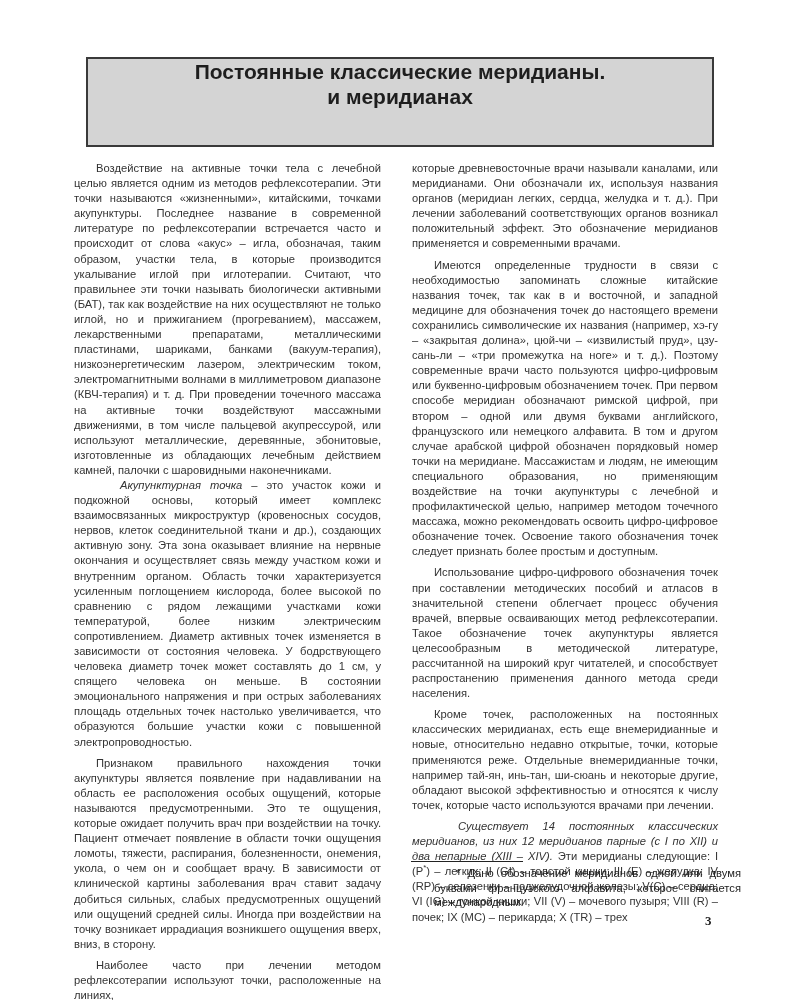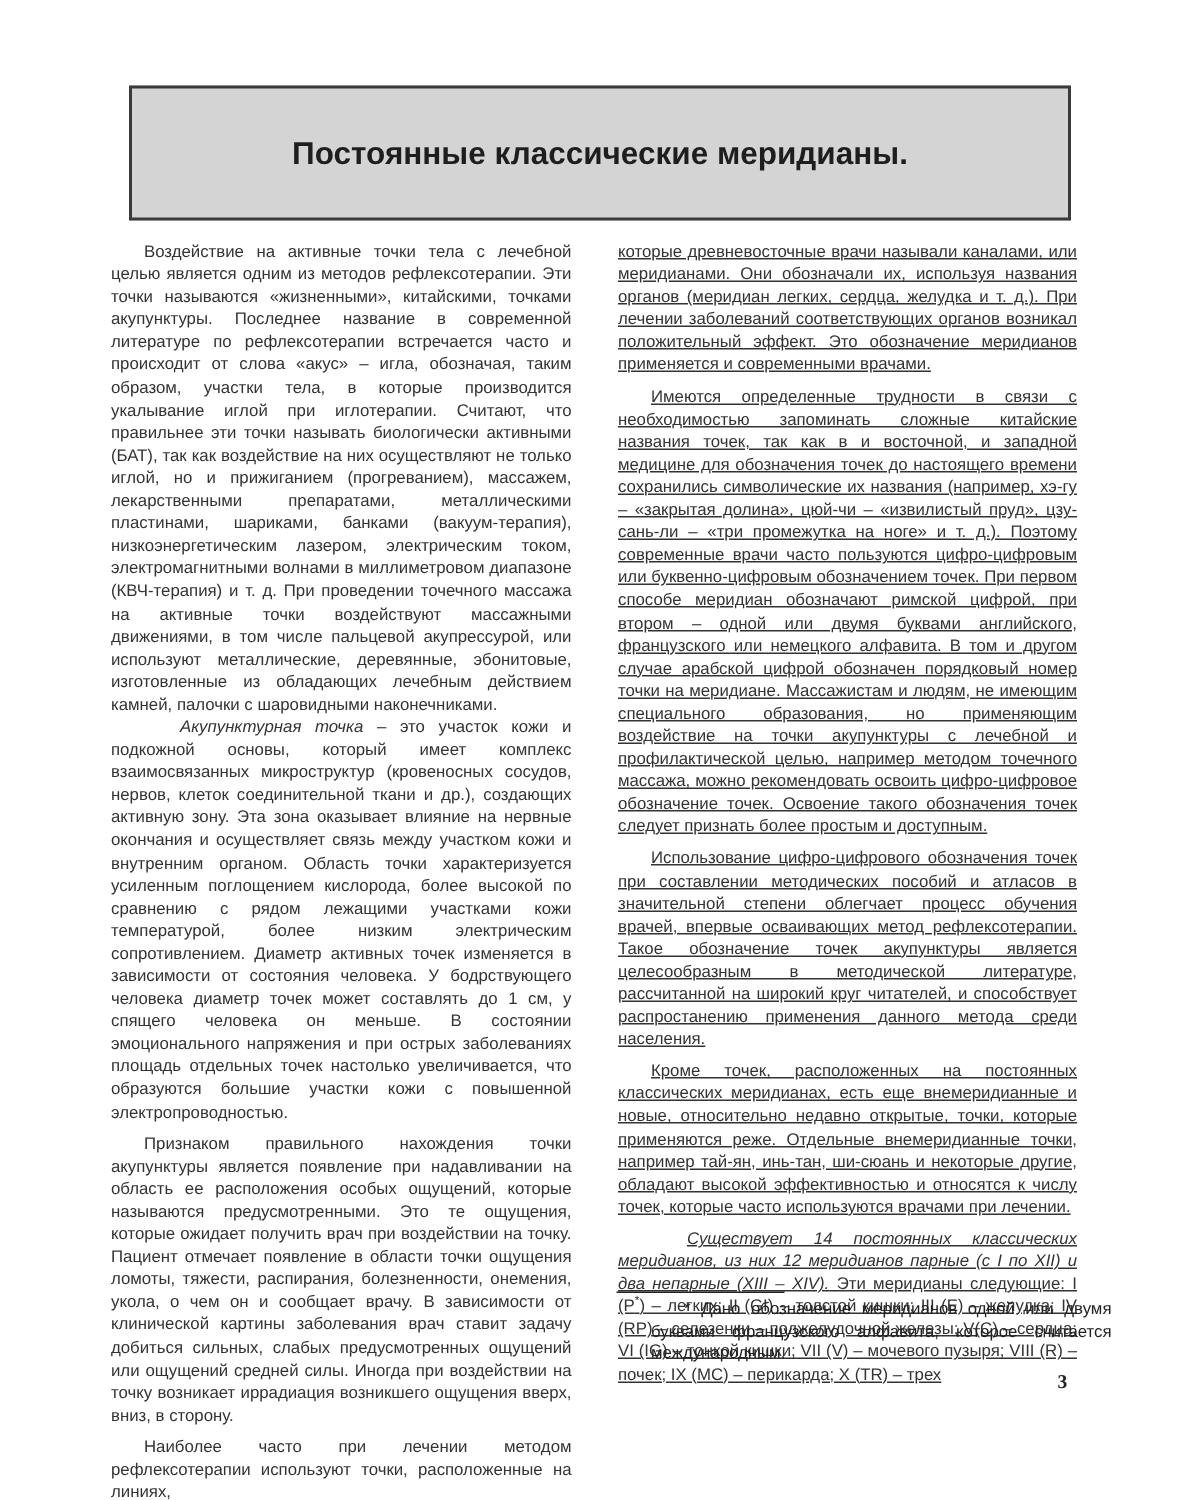--- a/index.html
+++ b/index.html
@@ -3,32 +3,32 @@
 <meta charset="utf-8">
 <style>
   html, body { margin:0; padding:0; }
   body {
     width:800px; height:1000px; background:#ffffff; position:relative; overflow:hidden;
     font-family:"Liberation Sans", sans-serif; color:#2a2a2a;
   }
   .title-box {
     position:absolute; left:86px; top:57px; width:628px; height:90px;
     background:#d4d4d4; border:2px solid #3a3a3a; box-sizing:border-box;
-    display:flex; flex-direction:row; align-items:center; justify-content:center;
+    display:flex; flex-direction:column; align-items:center; justify-content:flex-start;
   }
   .title-line {
     font-family:"Liberation Sans", sans-serif; font-weight:bold; font-size:21px;
     line-height:25px; color:#1e1e1e; text-align:center; white-space:nowrap;
   }
   .col {
     position:absolute; top:161px; font-size:11.2px; line-height:15.1px;
     text-align:justify; color:#333;
   }
   .col.left { left:74px; width:307px; }
-  .col.right { left:412px; width:306px;text-decoration:underline; }
+  .col.right { left:412px; width:306px; }
   .col p { margin:0; text-indent:22px; }
   .col p.cont { text-indent:0; }
   .col p.gap { margin-top:6px; }
   em { font-style:italic;margin-left:24px; }
   sup { font-size:8px; line-height:0; }
   .fn-rule {
     position:absolute; left:411px; top:861px; width:112px; height:0;
     border-top:1px solid #222;
   }
   .footnote {
@@ -40,20 +40,21 @@
   .page-number {
     position:absolute; left:705px; top:913px; font-family:"Liberation Serif", serif;
     font-size:13px; font-weight:bold; color:#222;
   }
 </style>
 </head>
 <body>
 
 <div class="title-box">
   <div class="title-line">Постоянные классические меридианы.</div>
+  <div class="title-line">и меридианах</div>
 </div>
 
 <div class="col left">
   <p>Воздействие на активные точки тела с лечебной целью является одним из методов рефлексотерапии. Эти точки называются «жизненными», китайскими, точками акупунктуры. Последнее название в современной литературе по рефлексотерапии встречается часто и происходит от слова «акус» – игла, обозначая, таким образом, участки тела, в которые производится укалывание иглой при иглотерапии. Считают, что правильнее эти точки называть биологически активными (БАТ), так как воздействие на них осуществляют не только иглой, но и прижиганием (прогреванием), массажем, лекарственными препаратами, металлическими пластинами, шариками, банками (вакуум-терапия), низкоэнергетическим лазером, электрическим током, электромагнитными волнами в миллиметровом диапазоне (КВЧ-терапия) и т. д. При проведении точечного массажа на активные точки воздействуют массажными движениями, в том числе пальцевой акупрессурой, или используют металлические, деревянные, эбонитовые, изготовленные из обладающих лечебным действием камней, палочки с шаровидными наконечниками.</p>
   <p><em>Акупунктурная точка</em><span> – это участок кожи и подкожной основы, который имеет комплекс взаимосвязанных микроструктур (кровеносных сосудов, нервов, клеток соединительной ткани и др.), создающих активную зону. Эта зона оказывает влияние на нервные окончания и осуществляет связь между участком кожи и внутренним органом. Область точки характеризуется усиленным поглощением кислорода, более высокой по сравнению с рядом лежащими участками кожи температурой, более низким электрическим сопротивлением. Диаметр активных точек изменяется в зависимости от состояния человека. У бодрствующего человека диаметр точек может составлять до 1 см, у спящего человека он меньше. В состоянии эмоционального напряжения и при острых заболеваниях площадь отдельных точек настолько увеличивается, что образуются большие участки кожи с повышенной электропроводностью.</span></p>
   <p class="gap">Признаком правильного нахождения точки акупунктуры является появление при надавливании на область ее расположения особых ощущений, которые называются предусмотренными. Это те ощущения, которые ожидает получить врач при воздействии на точку. Пациент отмечает появление в области точки ощущения ломоты, тяжести, распирания, болезненности, онемения, укола, о чем он и сообщает врачу. В зависимости от клинической картины заболевания врач ставит задачу добиться сильных, слабых предусмотренных ощущений или ощущений средней силы. Иногда при воздействии на точку возникает иррадиация возникшего ощущения вверх, вниз, в сторону.</p>
   <p class="gap">Наиболее часто при лечении методом рефлексотерапии используют точки, расположенные на линиях,</p>
 </div>
 
 <div class="col right">

